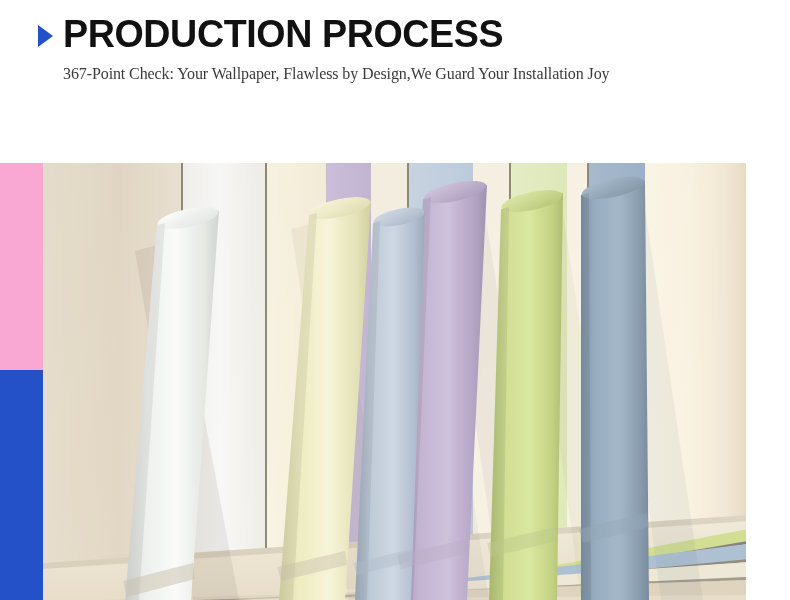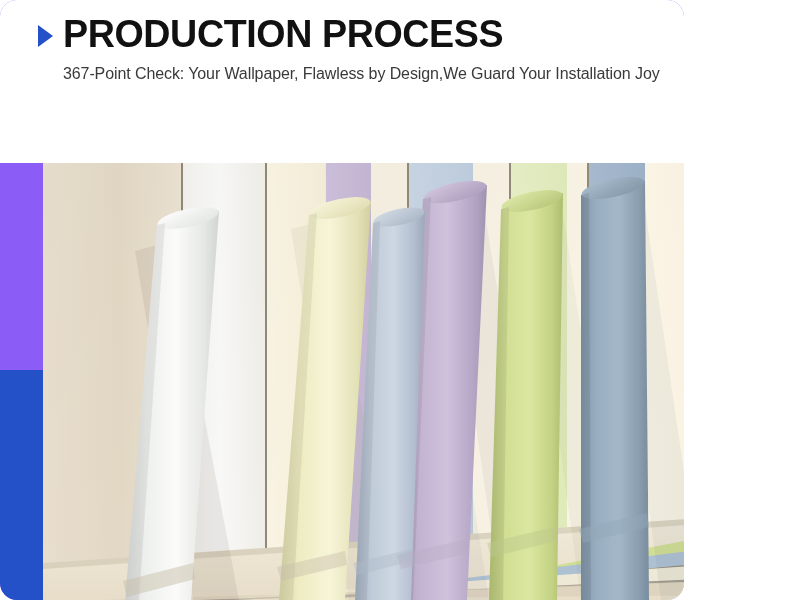--- a/index.html
+++ b/index.html
@@ -10,25 +10,24 @@
   }
   body {
     font-family: "Liberation Sans", sans-serif;
     width: 790px;
     height: 600px;
     overflow: hidden;
     position: relative;
   }
   #page {
     position: relative;
-    width: 684px;
+    width: 746px;
     height: 600px;
-    background: #8b5cf6;
+    background: #f9a8d4;
     overflow: hidden;
-    border-radius: 17px;
   }
 
   
   #header {
     position: absolute;
     left: 0;
     top: 0;
     width: 790px;
     height: 163px;
     background: #ffffff;
@@ -60,21 +59,21 @@
     line-height: 42px;
     white-space: nowrap;
     transform: scaleX(0.99);
     transform-origin: left center;
   }
   #page-subtitle {
     position: absolute;
     left: 63px;
     top: 62px;
     width: 615px;
-    font-family: Liberation Sans, sans-serif;
+    font-family: Liberation Serif, serif;
     font-size: 16px;
     font-weight: normal;
     color: #3a3a3a;
     line-height: 23px;
     letter-spacing: -0.1px;
   }
 
   
   .blue-block {
     position: absolute;

